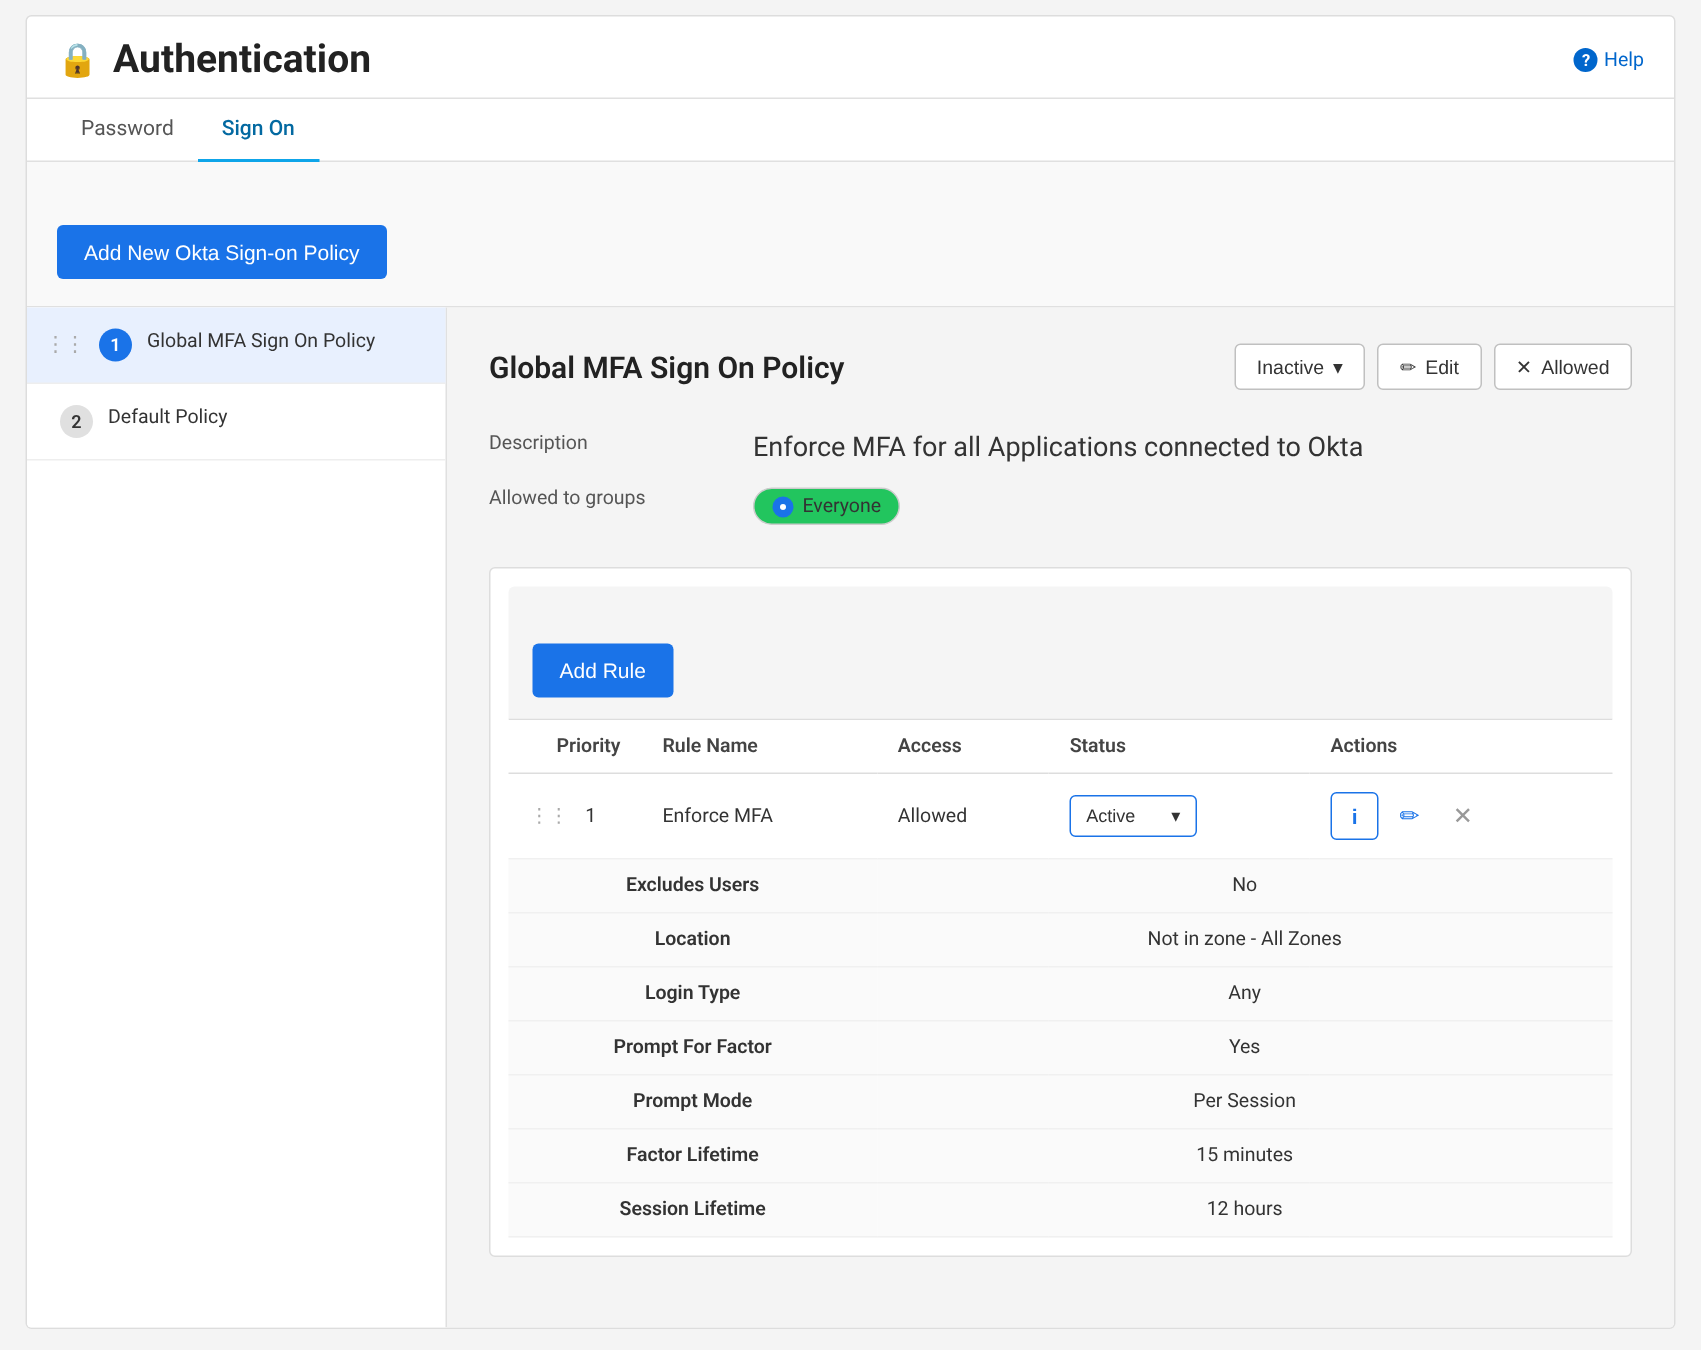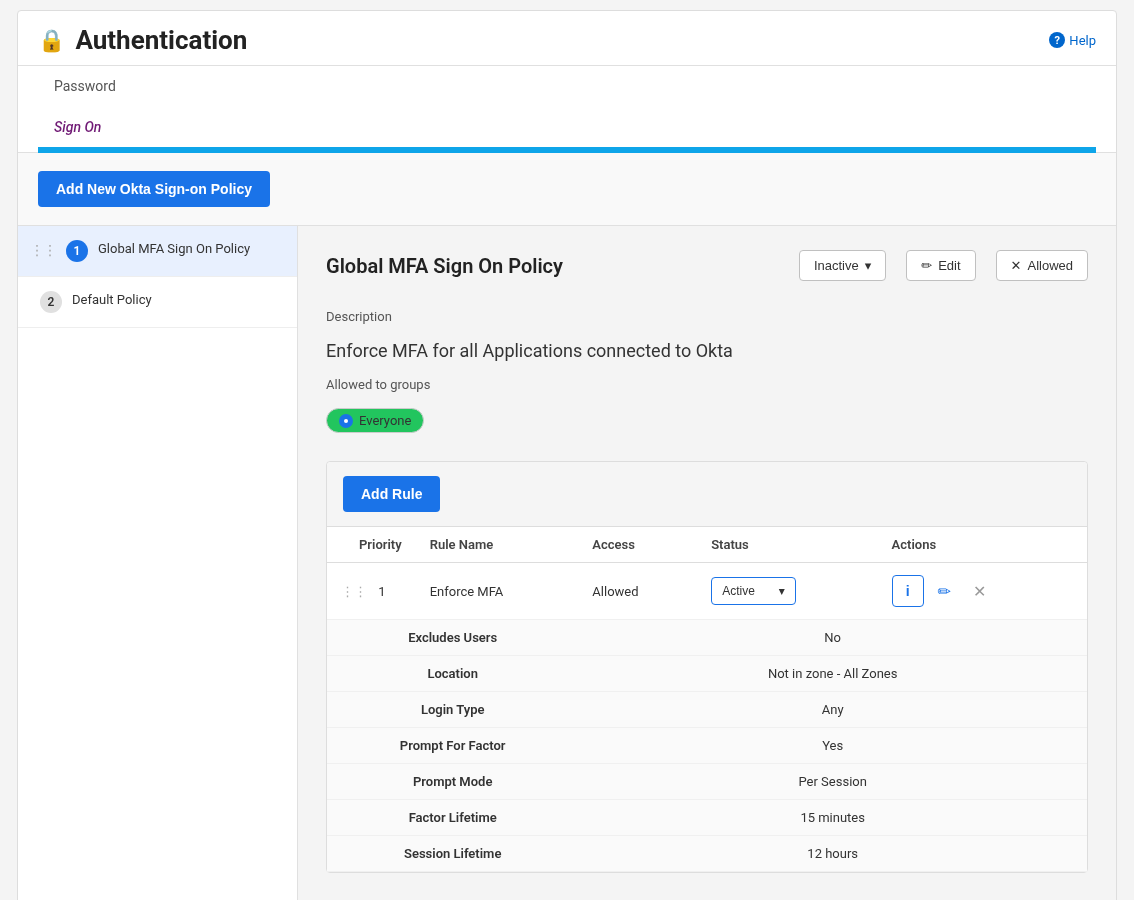--- a/index.html
+++ b/index.html
@@ -59,51 +59,50 @@
       align-items: center;
       justify-content: center;
     }
     
     .tabs-bar {
       display: flex;
       gap: 0;
       padding: 0 20px;
       border-bottom: 1px solid #e0e0e0;
       background: #fff;
-      flex-direction: column;
     }
     .tab {
       padding: 12px 16px;
       cursor: pointer;
       font-size: 14px;
       color: #555;
       border-bottom: 2px solid transparent;
       margin-bottom: -1px;
     }
     .tab.active {
-      color: #701a75;
-      border-bottom: 6px solid #0ea5e9;
+      color: #0369a1;
+      border-bottom: 2px solid #0ea5e9;
       font-weight: 500;
-      font-style: italic;
     }
     
     .toolbar {
       padding: 18px 20px;
       background: #f9f9f9;
       border-bottom: 1px solid #e0e0e0;
     }
     .btn-primary {
       background: #1a73e8;
       color: white;
       border: none;
       padding: 10px 18px;
       border-radius: 4px;
       font-size: 14px;
-      font-weight: 700;
-      cursor: pointer;
+      font-weight: 400;
+      cursor: pointer;
+      margin-top: 24px;
     }
     
     .main-content {
       display: flex;
       background: #f4f4f4;
       min-height: 680px;
     }
     
     .sidebar {
       width: 280px;
@@ -160,21 +159,21 @@
       justify-content: space-between;
       margin-bottom: 20px;
     }
     .policy-detail-title {
       font-size: 20px;
       font-weight: 600;
       color: #222;
     }
     .policy-actions {
       display: flex;
-      gap: 20px;
+      gap: 8px;
       align-items: center;
     }
     .btn-outline {
       border: 1px solid #c0c0c0;
       background: #fff;
       padding: 7px 14px;
       border-radius: 4px;
       font-size: 13px;
       cursor: pointer;
       display: flex;
@@ -197,21 +196,20 @@
     
     .meta-table {
       width: 100%;
       margin-bottom: 20px;
     }
     .meta-row {
       display: flex;
       align-items: flex-start;
       padding: 8px 0;
       gap: 16px;
-      flex-direction: column;
     }
     .meta-label {
       width: 160px;
       font-size: 13px;
       color: #555;
       flex-shrink: 0;
     }
     .meta-value {
       font-size: 18px;
       color: #333;
@@ -243,21 +241,21 @@
       width: 4px;
       height: 4px;
       background: white;
       border-radius: 50%;
     }
     
     .rules-section {
       background: #fff;
       border: 1px solid #ddd;
       border-radius: 4px;
-      padding: 0;
+      padding: 12px;
     }
     .rules-toolbar {
       padding: 14px 16px;
       background: #f5f5f5;
       border-bottom: 1px solid #ddd;
       border-radius: 4px 4px 0 0;
     }
     .rules-table {
       width: 100%;
       border-collapse: collapse;

